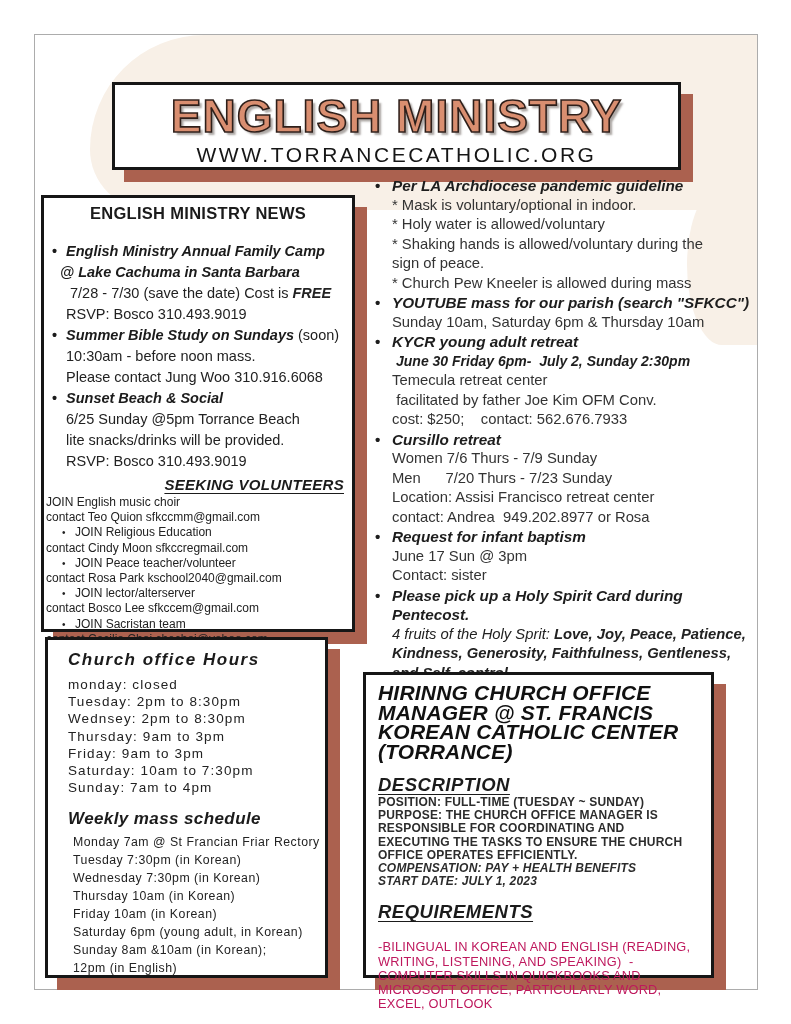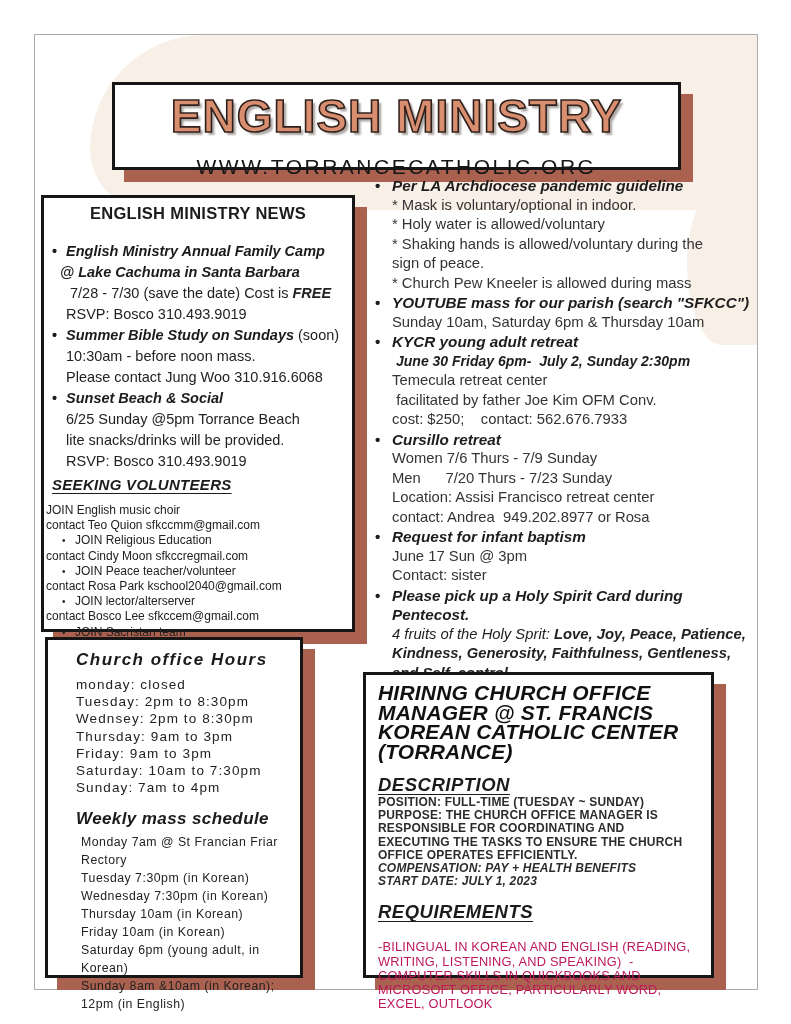--- a/index.html
+++ b/index.html
@@ -16,38 +16,38 @@
 
   .box{position:absolute;background:#fff;border:3px solid #161616;box-sizing:border-box;box-shadow:12px 12px 0 #ab614f;}
 
   
   .header-box{left:112px;top:82px;width:569px;height:88px;text-align:center;}
   .header-title{
     font-size:46px;font-weight:700;letter-spacing:1px;line-height:1;
     color:#d98e70;-webkit-text-stroke:1.6px #2e1f1a;
     text-shadow:3px 3px 2px rgba(40,25,18,.38);margin-top:8px;
   }
-  .header-url{font-size:21px;letter-spacing:2.5px;color:#161616;margin-top:16px;}
+  .header-url{font-size:21px;letter-spacing:2.5px;color:#161616;margin-top:4px;}
 
   
   .news-box{left:41px;top:195px;width:314px;height:437px;padding:5px 8px 0;}
   .n-title{font-size:16.5px;font-weight:700;text-align:center;letter-spacing:.3px;line-height:20px;margin-bottom:18px;}
   .bi{font-weight:700;font-style:italic;}
   .reg{font-weight:400;font-style:normal;}
   .n-head{font-size:14.5px;line-height:21px;white-space:pre-wrap;}
   .n-sub{font-size:14.5px;line-height:21px;padding-left:8px;font-weight:700;font-style:italic;}
   .n-line{font-size:14.5px;line-height:21px;padding-left:14px;white-space:pre-wrap;color:#222;}
   .blt{display:inline-block;width:14px;font-style:normal;font-weight:700;}
-  .v-title{font-size:15px;font-weight:700;font-style:italic;text-decoration:underline;text-underline-offset:3px;text-align:left;letter-spacing:.3px;margin:4px 0 10px;}
+  .v-title{font-size:15px;font-weight:700;font-style:italic;text-decoration:underline;text-underline-offset:3px;text-align:right;letter-spacing:.3px;margin:4px 0 2px;}
   .v-line{font-size:12px;line-height:15.2px;margin-left:-6px;white-space:pre-wrap;color:#222;}
   .v-ind{margin-left:10px;}
   .vblt{display:inline-block;width:13px;font-size:10px;}
 
   
-  .hours-box{left:45px;top:637px;width:258px;height:341px;padding:10px 0 0 28px;}
+  .hours-box{left:45px;top:637px;width:283px;height:341px;padding:10px 0 0 20px;}
   .h-title{font-size:17px;font-weight:700;font-style:italic;letter-spacing:1.5px;line-height:20px;margin-bottom:6px;}
   .h-line{font-size:13.5px;line-height:17.2px;letter-spacing:1.1px;color:#222;white-space:pre-wrap;}
   .m-title{font-size:17px;font-weight:700;font-style:italic;letter-spacing:.4px;line-height:20px;margin:13px 0 4px;}
   .m-line{font-size:12.3px;line-height:18px;letter-spacing:.5px;padding-left:5px;color:#222;white-space:pre-wrap;}
 
   
   .right-col{position:absolute;left:372px;top:176px;width:384px;}
   .r-head{padding-left:20px;position:relative;font-weight:700;font-style:italic;font-size:15.3px;line-height:19.5px;color:#1d1d1d;white-space:pre-wrap;}
   .r-head>.blt{position:absolute;left:3px;top:0;}
   .r-line{padding-left:20px;font-size:14.8px;line-height:19.5px;color:#333;white-space:pre-wrap;}

